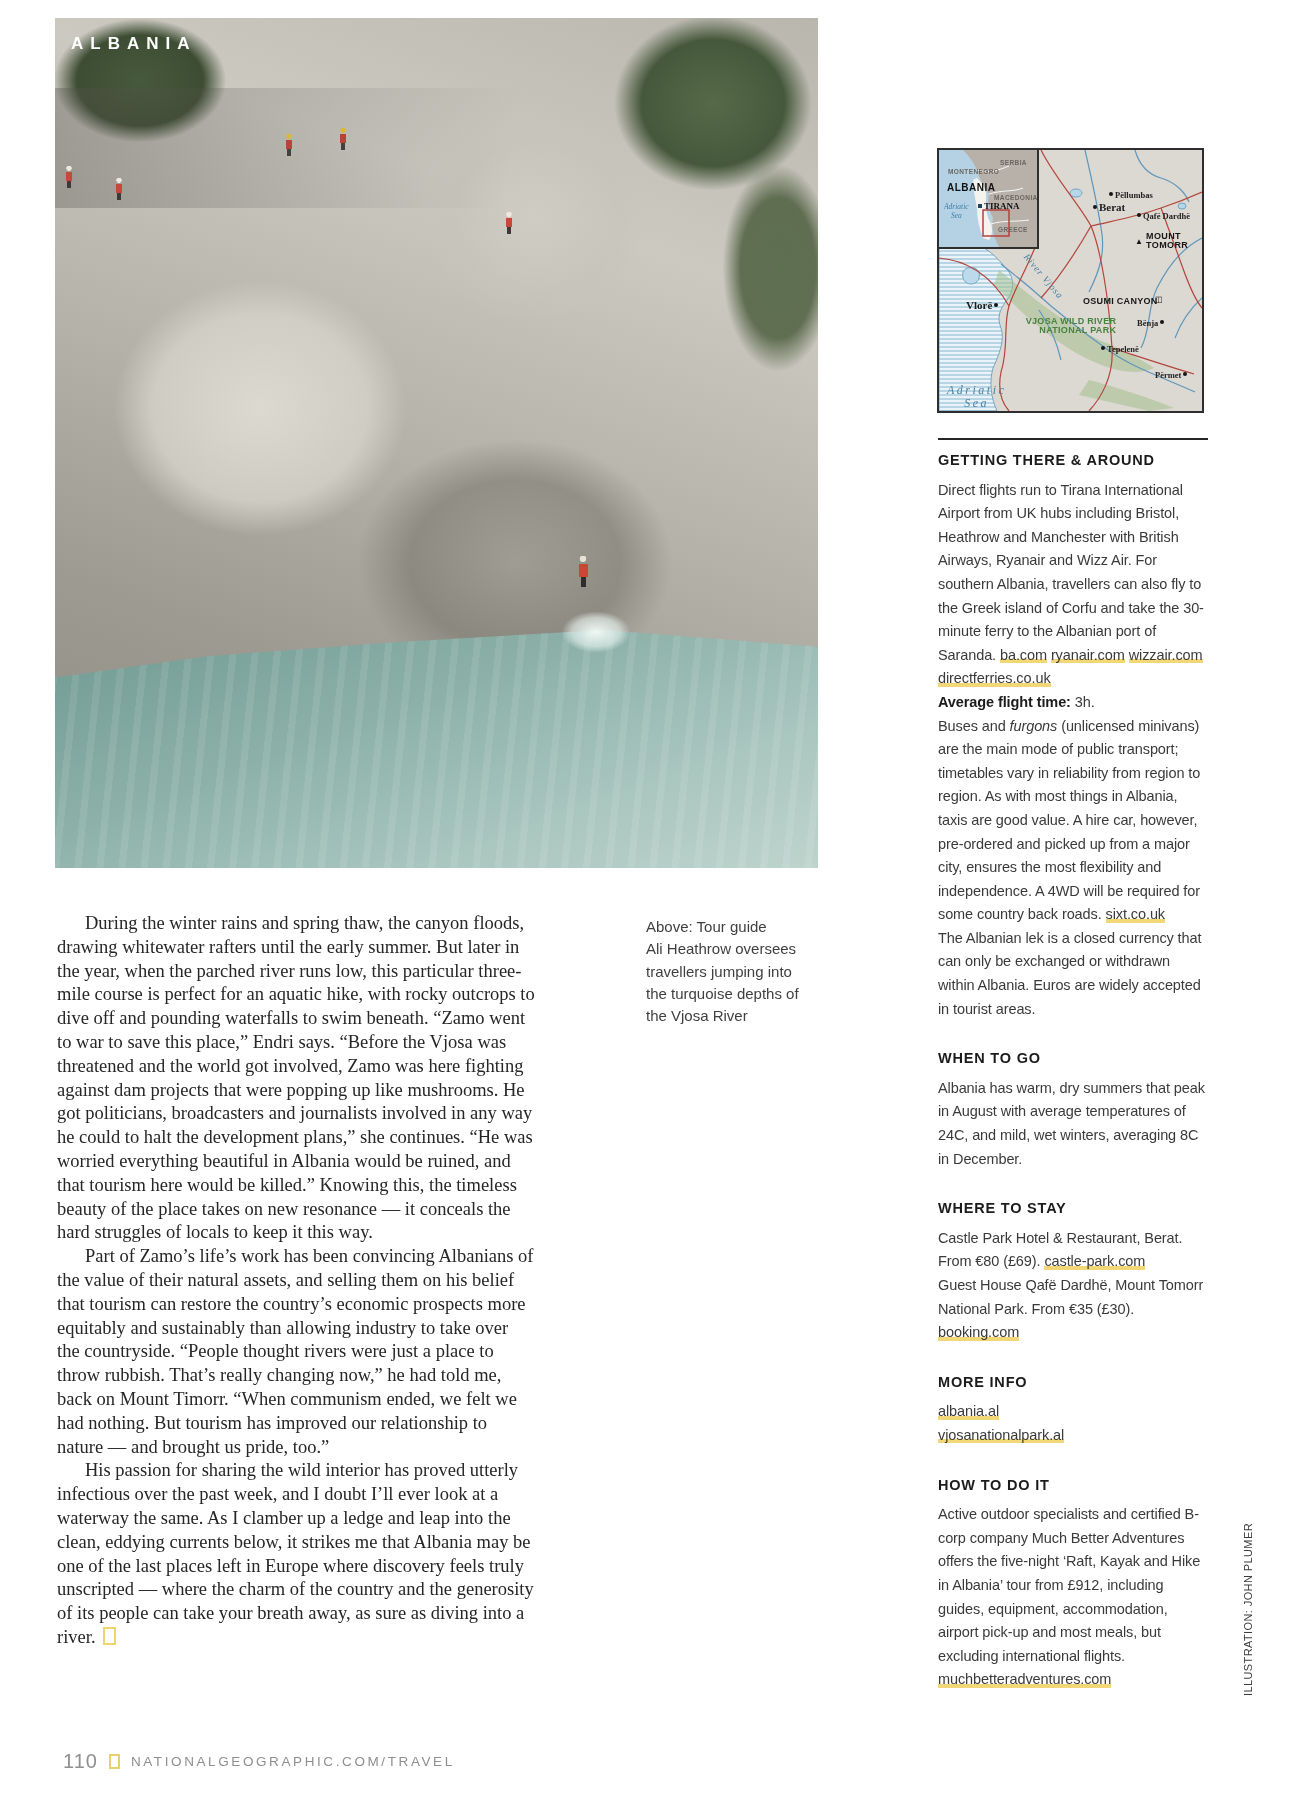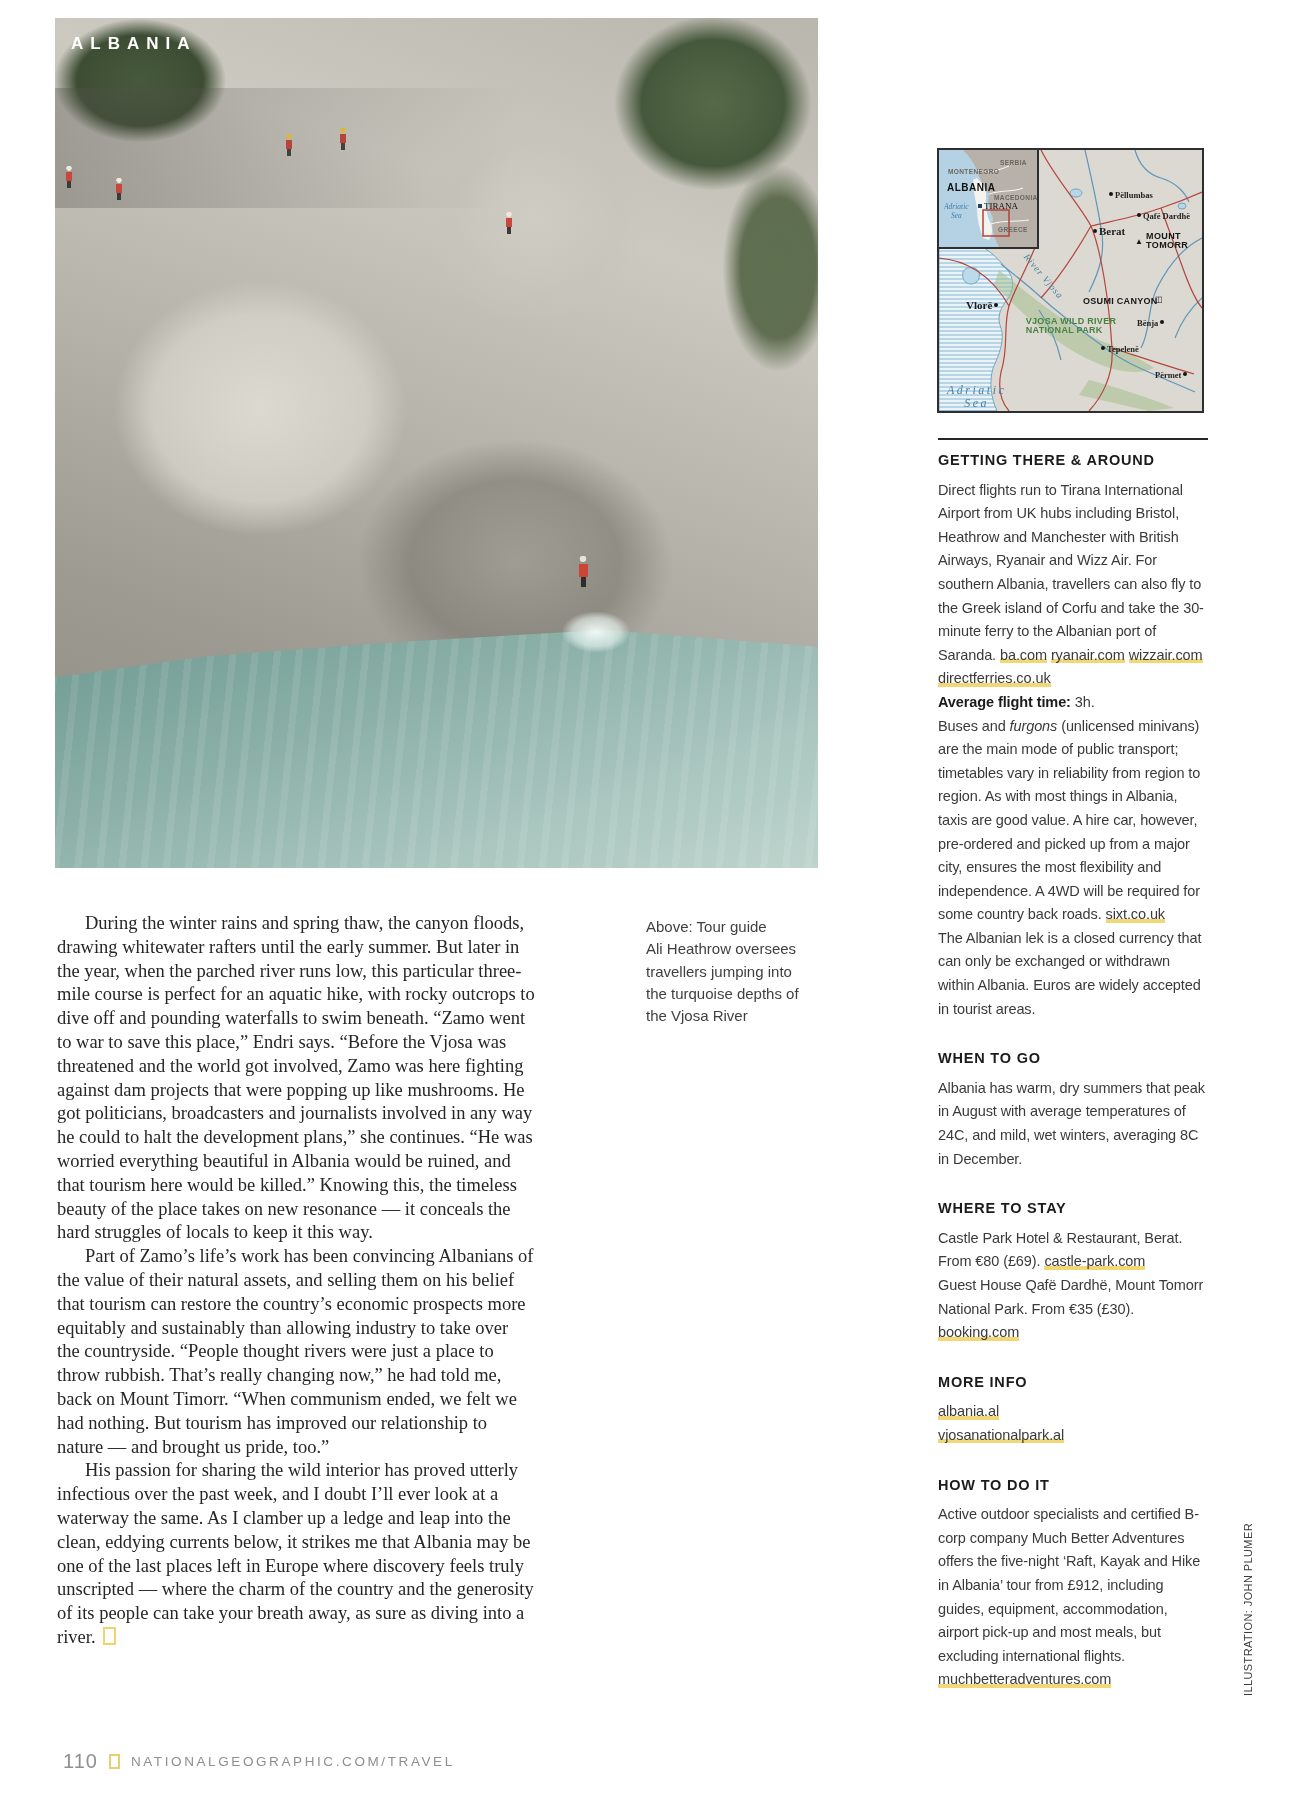--- a/index.html
+++ b/index.html
@@ -53,30 +53,30 @@
   .map{position:absolute;left:937px;top:148px;width:267px;height:265px;
        border:2px solid #2e2e2e;background:#dcd8d2;box-sizing:border-box;}
   .map svg.mainmap{position:absolute;left:0;top:0;width:263px;height:261px;}
   .map-label{position:absolute;white-space:pre-line;line-height:1.05;}
   .ml-town{font-family:"Liberation Serif",serif;font-weight:700;font-size:11px;color:#1c1c1c;}
   .ml-town-sm{font-family:"Liberation Serif",serif;font-weight:700;font-size:8.5px;color:#222;}
   .ml-peak{font-weight:700;font-size:9px;letter-spacing:.4px;color:#161616;}
   .ml-tri{font-size:8px;color:#161616;}
   .ml-canyon{font-weight:700;font-size:9px;letter-spacing:.3px;color:#161616;}
   .ml-flagicon{font-size:8px;color:#161616;}
-  .ml-park{font-weight:700;font-size:9px;letter-spacing:.3px;color:#47823f;text-align:left;}
+  .ml-park{font-weight:700;font-size:9px;letter-spacing:.3px;color:#47823f;text-align:right;}
   .ml-river{font-family:"Liberation Serif",serif;font-style:italic;font-size:9.5px;color:#4b82a4;letter-spacing:1px;}
   .ml-sea{font-family:"Liberation Serif",serif;font-style:italic;font-size:12px;letter-spacing:2.5px;color:#4b82a4;text-align:center;}
   .dot{display:inline-block;width:4px;height:4px;border-radius:50%;background:#151515;vertical-align:2px;margin:0 2px;}
   .inset{position:absolute;left:0;top:0;width:98px;height:97px;border-right:2px solid #2e2e2e;
          border-bottom:2px solid #2e2e2e;background:#b5d2e4;box-sizing:content-box;overflow:hidden;}
   .inset svg{position:absolute;left:0;top:0;}
   .il-country{font-size:6.5px;letter-spacing:.4px;color:#6b665f;font-weight:700;}
   .il-albania{font-size:10px;font-weight:700;letter-spacing:.5px;color:#111;}
-  .il-capital{font-family:"Liberation Serif",serif;font-weight:400;font-size:9px;color:#111;}
+  .il-capital{font-family:"Liberation Serif",serif;font-weight:700;font-size:9px;color:#111;}
   .sq{display:inline-block;width:4px;height:4px;background:#20425c;margin-right:2px;vertical-align:1px;}
   .il-sea{font-family:"Liberation Serif",serif;font-style:italic;font-size:7.5px;color:#3f7da8;text-align:center;line-height:1.2;}
 
   
   .body-col{position:absolute;left:57px;top:912px;width:478px;
       font-family:"Liberation Serif",serif;font-size:18.5px;line-height:23.8px;color:#262626;
       text-align:left;}
   .body-col p{margin:0;text-indent:28px;}
   .endmark{display:inline-block;width:9px;height:14px;border:2px solid #efd36b;
       margin-left:7px;vertical-align:-2px;}
@@ -178,21 +178,21 @@
         <div class="map-label il-country" style="left: 61px; top: 10px;">SERBIA</div>
         <div class="map-label il-albania" style="left: 8px; top: 33px;">ALBANIA</div>
         <div class="map-label il-country" style="left: 55px; top: 45px;">MACEDONIA</div>
         <div class="map-label il-capital" style="left: 39px; top: 52px;"><span class="sq"></span>TIRANA</div>
         <div class="map-label il-sea" style="left: 5px; top: 52px;">Adriatic
 Sea</div>
         <div class="map-label il-country" style="left: 59px; top: 77px;">GREECE</div>
       </div>
   <div class="map-label ml-town-sm" style="left: 168px; top: 41px;"><span class="dot"></span>Pëllumbas</div>
       <div class="map-label ml-town-sm" style="left: 196px; top: 62px;"><span class="dot"></span>Qafë Dardhë</div>
-      <div class="map-label ml-town" style="left: 152px; top: 76px;"><span class="dot"></span>Berat</div>
+      <div class="map-label ml-town" style="left: 152px; top: 52px;"><span class="dot"></span>Berat</div>
       <div class="map-label ml-tri" style="left: 196px; top: 88px;">▲</div>
       <div class="map-label ml-peak" style="left: 207px; top: 82px;">MOUNT
 TOMORR</div>
       <div class="map-label ml-canyon" style="left: 144px; top: 147px;">OSUMI CANYON</div>
       <div class="map-label ml-flagicon" style="left: 216px; top: 146px;">◫</div>
       <div class="map-label ml-town-sm" style="left: 198px; top: 169px;">Bënja<span class="dot"></span></div>
       <div class="map-label ml-town-sm" style="left: 160px; top: 195px;"><span class="dot"></span>Tepelenë</div>
       <div class="map-label ml-town-sm" style="left: 216px; top: 221px;">Përmet<span class="dot"></span></div>
       <div class="map-label ml-park" style="left: 132px; top: 167px; transform: translateX(-50%);">VJOSA WILD RIVER
 NATIONAL PARK</div>

